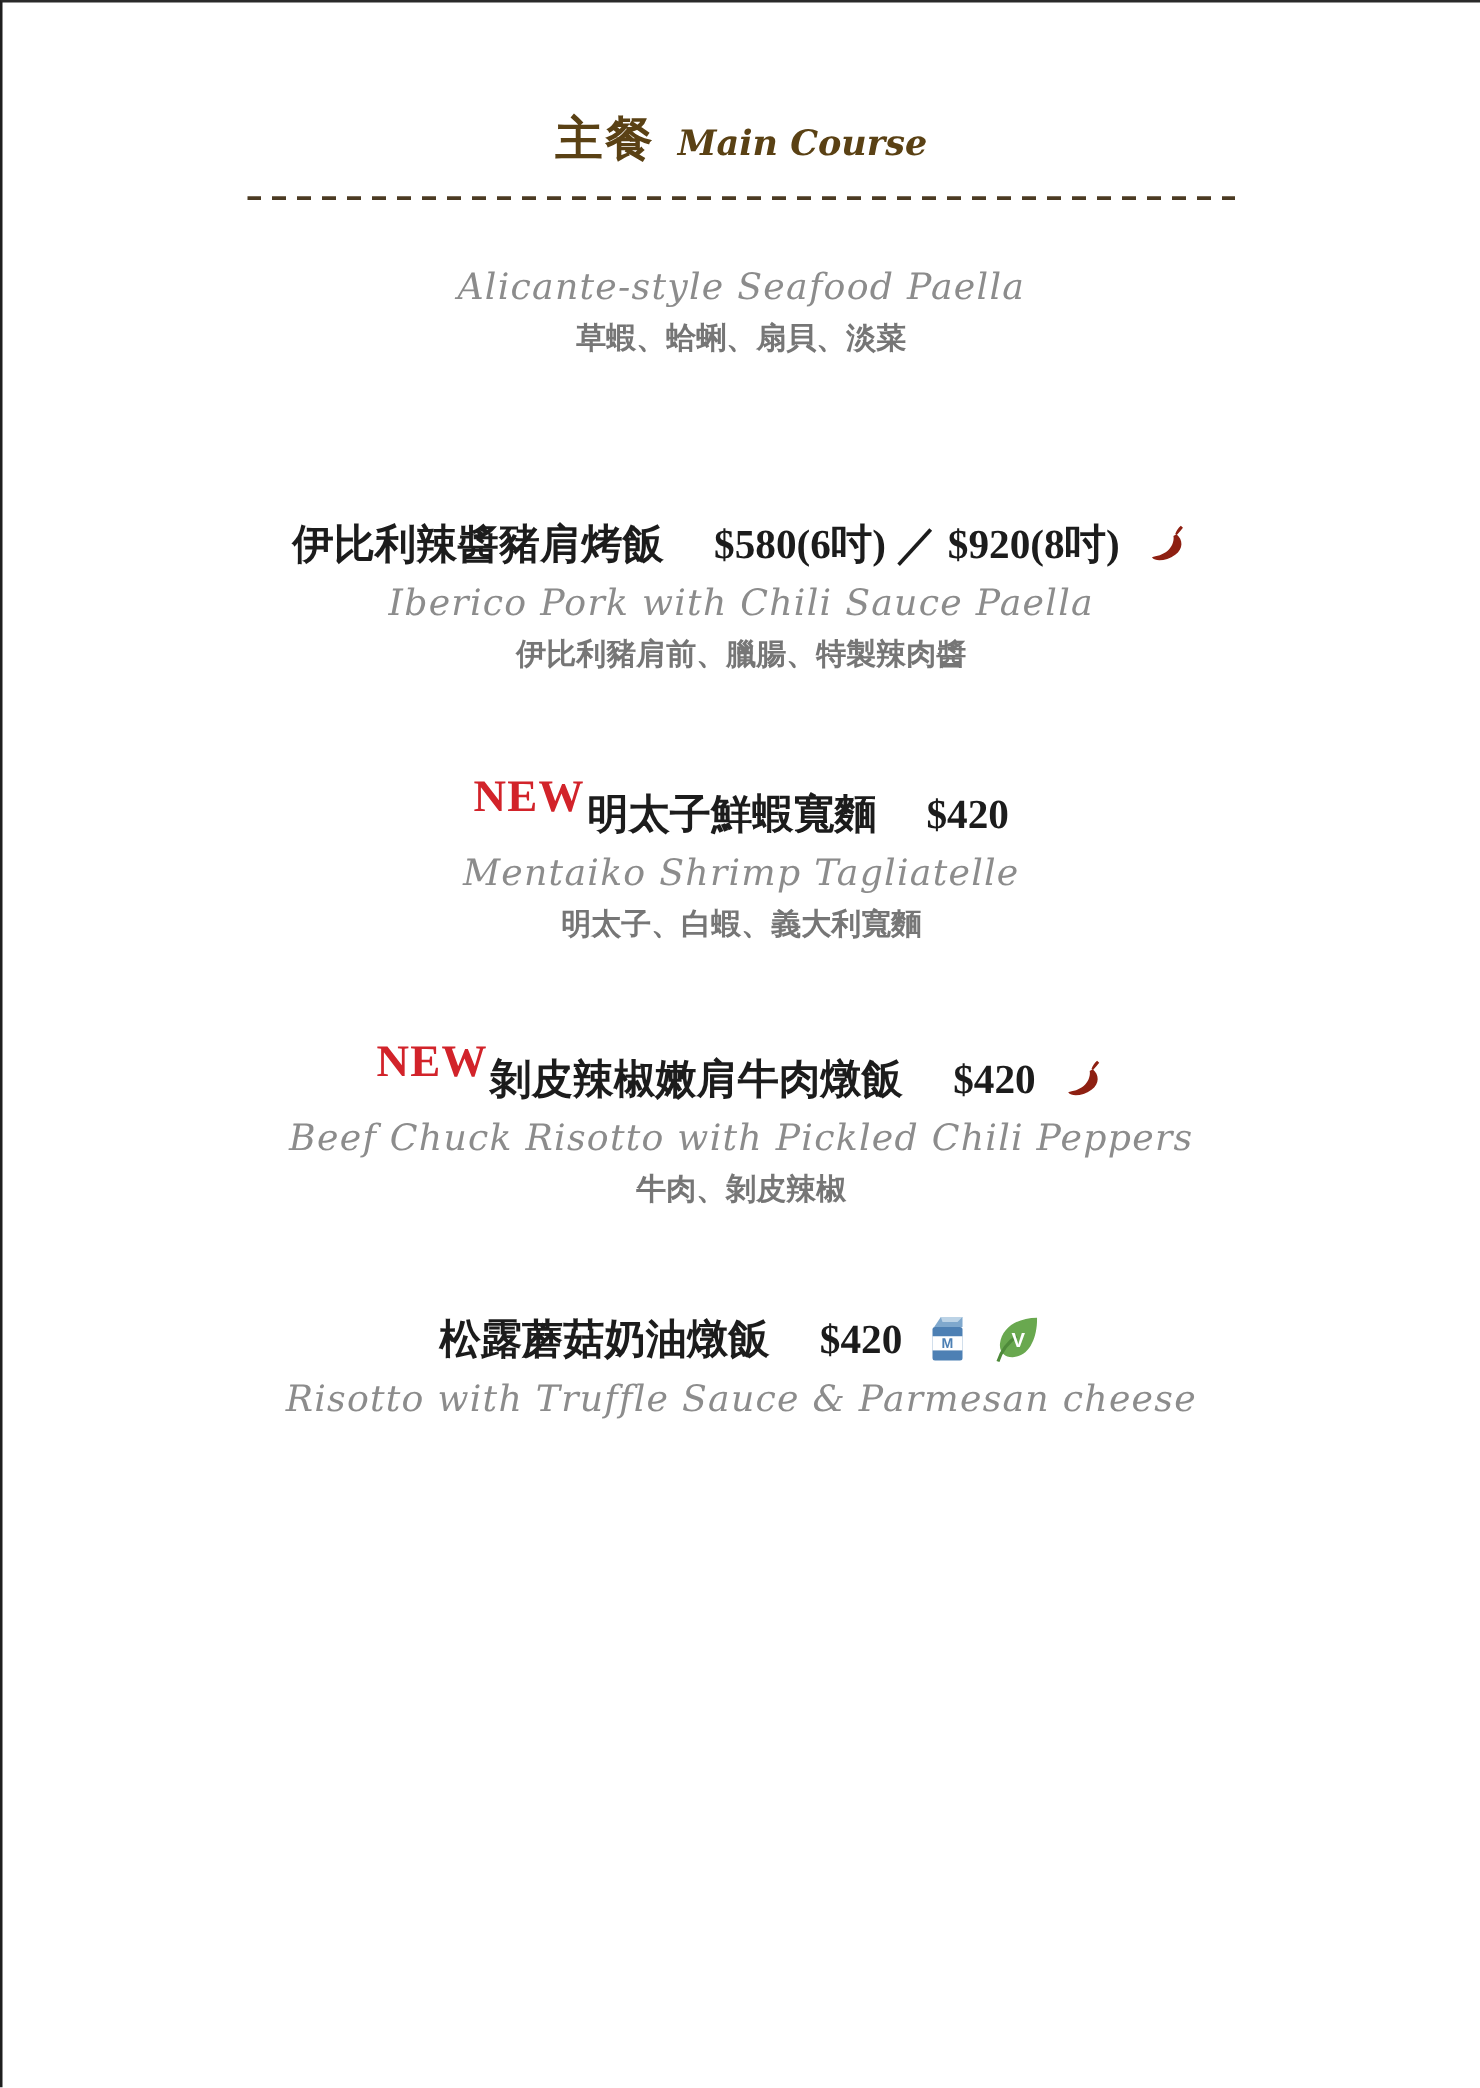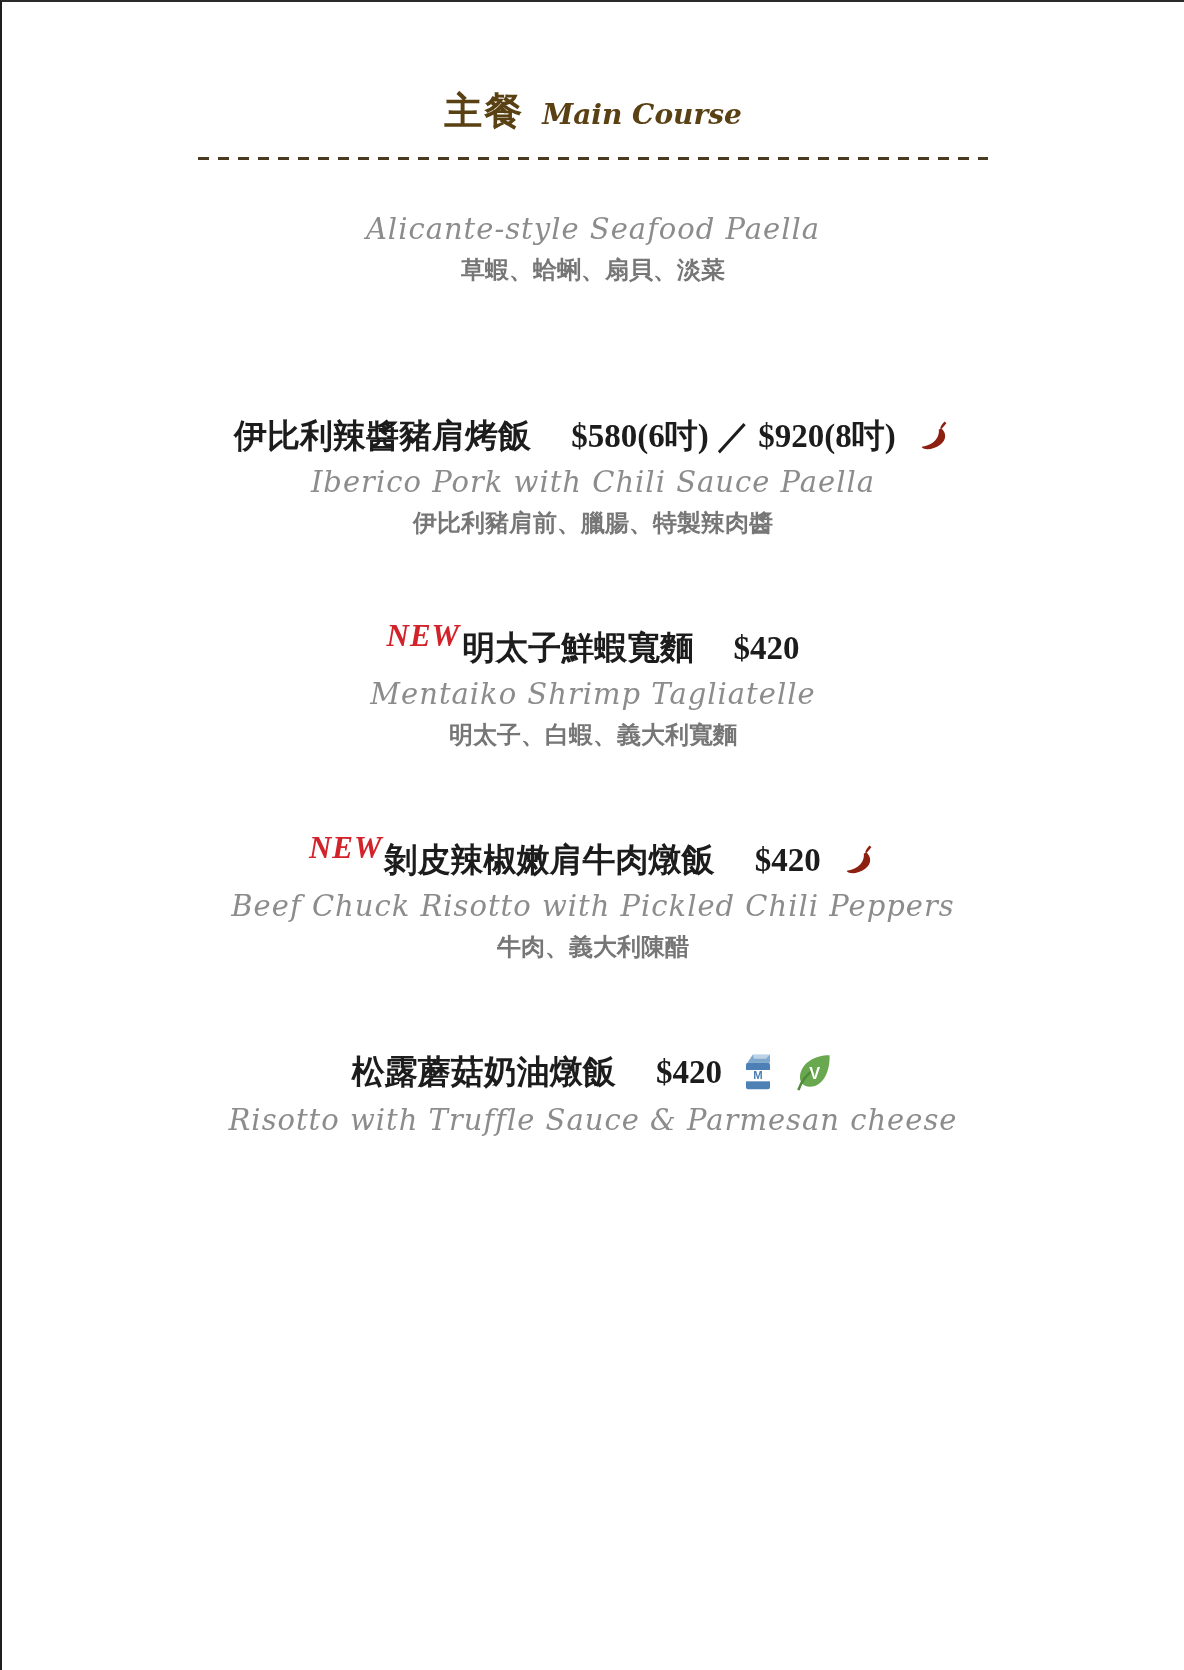--- a/index.html
+++ b/index.html
@@ -48,22 +48,21 @@
   }
   .zh-line{
     color:#1c1c1c;
     font-size:33px;
     font-weight:bold;
     line-height:1.25;
     white-space:nowrap;
   }
   .new-badge{
     color:#d2232a;
-    font-style:italic;
-    font-size:31px;
+    font-size:36px;
     font-weight:bold;
     position:relative;
     top:-13px;
     margin-right:2px;
     letter-spacing:1px;
   }
   .dish-price{margin-left:32px;}
   .icon{display:inline-block;vertical-align:middle;margin-left:12px;position:relative;top:-3px;}
   .icon svg{display:block;}
   .en-line{
@@ -133,21 +132,21 @@
       <span class="icon">
         <svg width="36" height="36" viewBox="0 0 32 32">
           <path d="M21.5 9 C22.5 6.5 23.5 5 25.5 3.2 L27 4.6 C25.6 6.4 24 8.2 22.6 9.8 Z" fill="#8e2012"></path>
           <path d="M22.4 9.2 C27 13 27.5 19.5 21.5 23.8 C15.5 28.2 7.5 29 5 25.8 C5.2 25.2 6.5 25.4 9 24.6 C13.2 23.4 16.8 21.2 18.8 17.6 C20.3 14.9 20.6 11.8 20.2 10.4 Z" fill="#8e2012"></path>
         </svg>
       </span>
       
       
     </div>
     <div class="en-line">Beef Chuck Risotto with Pickled Chili Peppers</div>
-    <div class="ing-line">牛肉、義大利陳醋</div>
+    <div class="ing-line">牛肉、剝皮辣椒</div>
   </section>
 
   <section class="menu-item">
     <div class="zh-line">
       <span class="dish-name">松露蘑菇奶油燉飯</span>
       <span class="dish-price">$420</span>
       
       <span class="icon">
         <svg width="32" height="40" viewBox="0 0 24 30">
           <polygon points="4,8 8,2 21,2 21,8" fill="#7fa8cd"></polygon>

